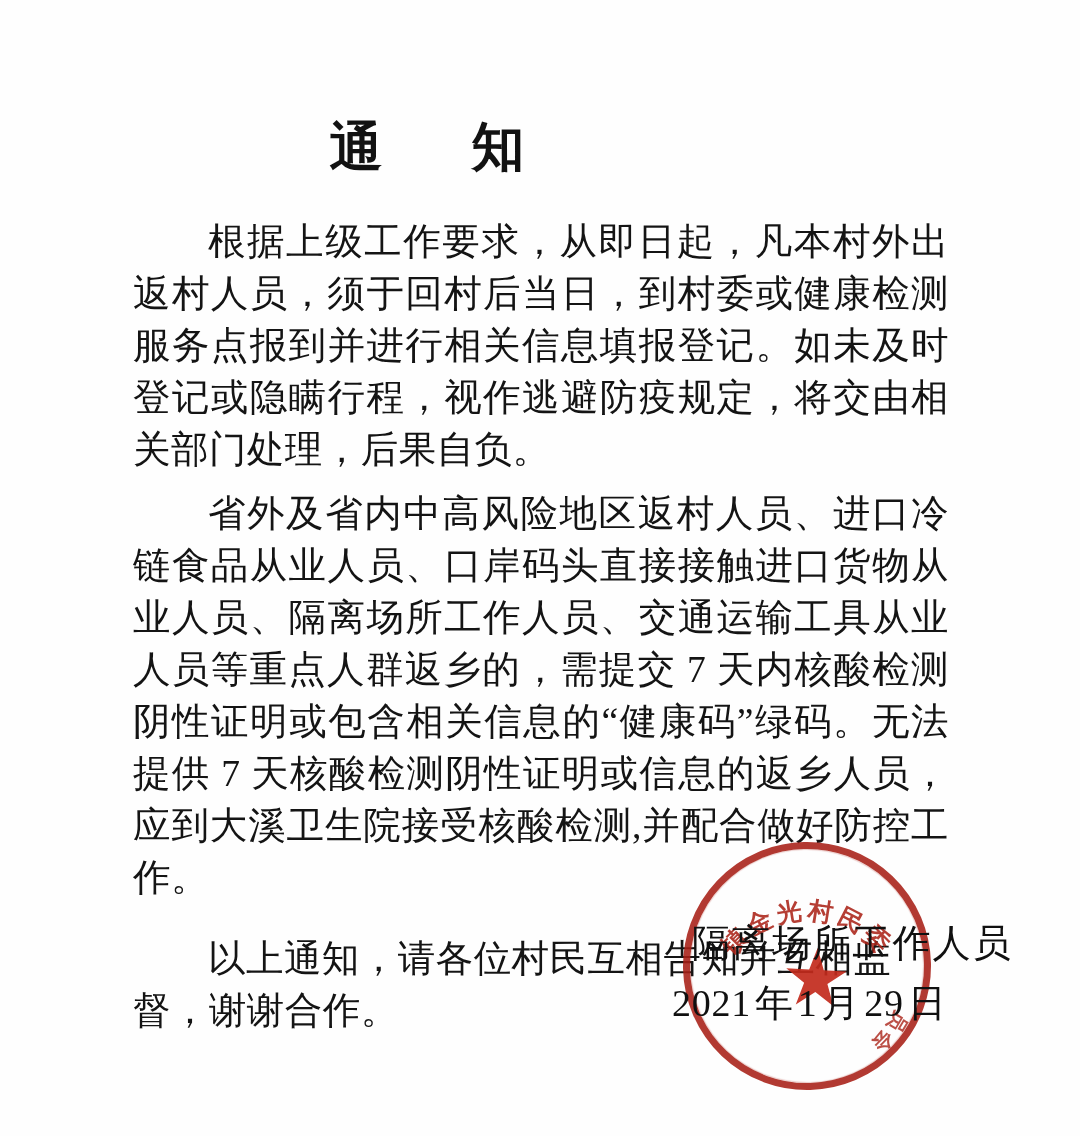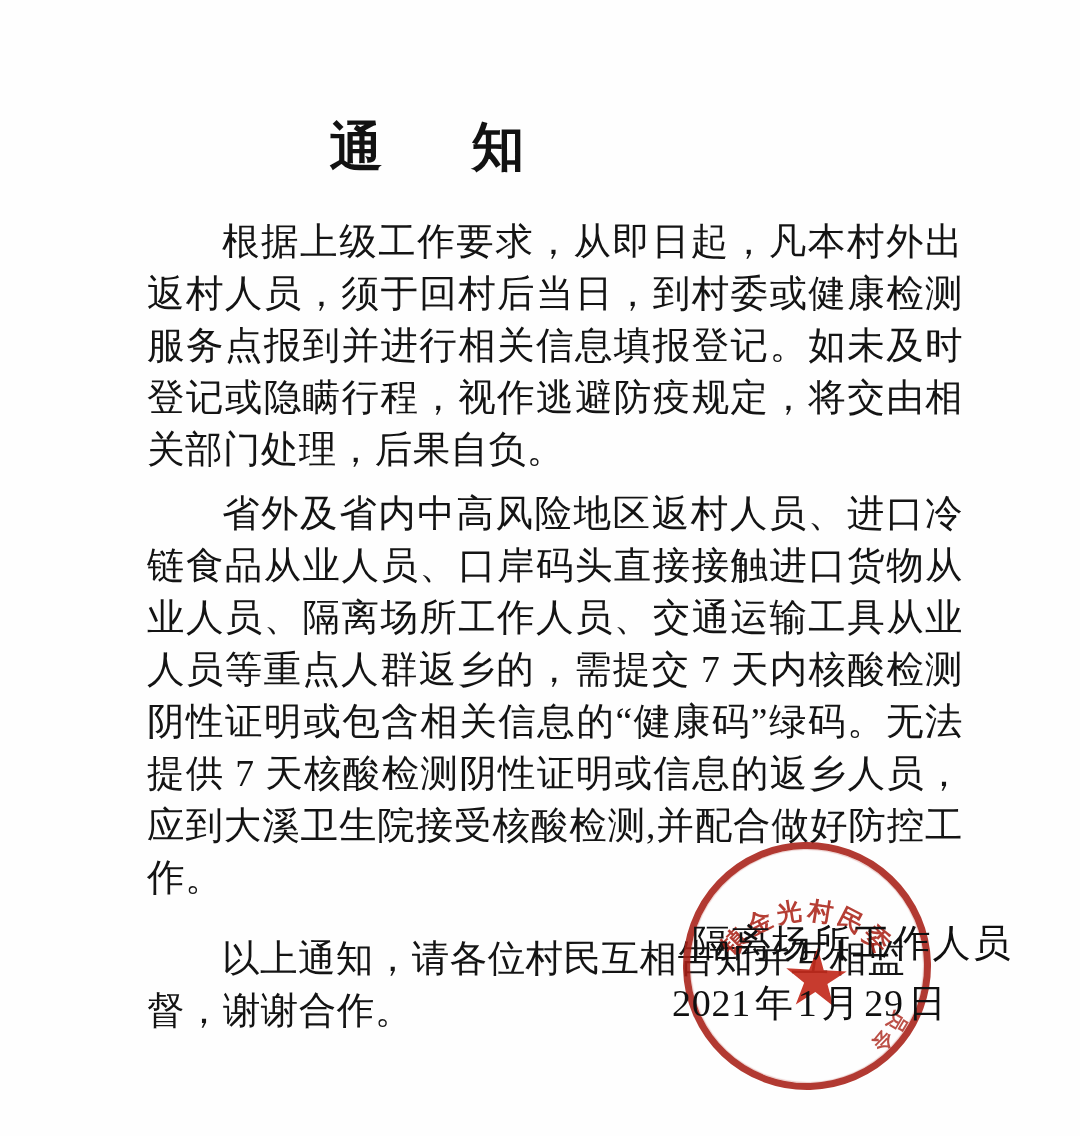--- a/index.html
+++ b/index.html
@@ -35,21 +35,21 @@
     font-weight: bold;
     letter-spacing: 0.34em;
     color: #121212;
     font-family: "Liberation Serif", "DejaVu Serif", serif;
     white-space: pre;
   }
 
   
   .body-block {
     position: absolute;
-    left: 147px;
+    left: 133px;
     top: 216px;
     width: 816px;
   }
 
   .para {
     font-size: 37.5px;
     line-height: 52px;
     color: #141414;
     text-align: justify;
     text-justify: inter-character;

